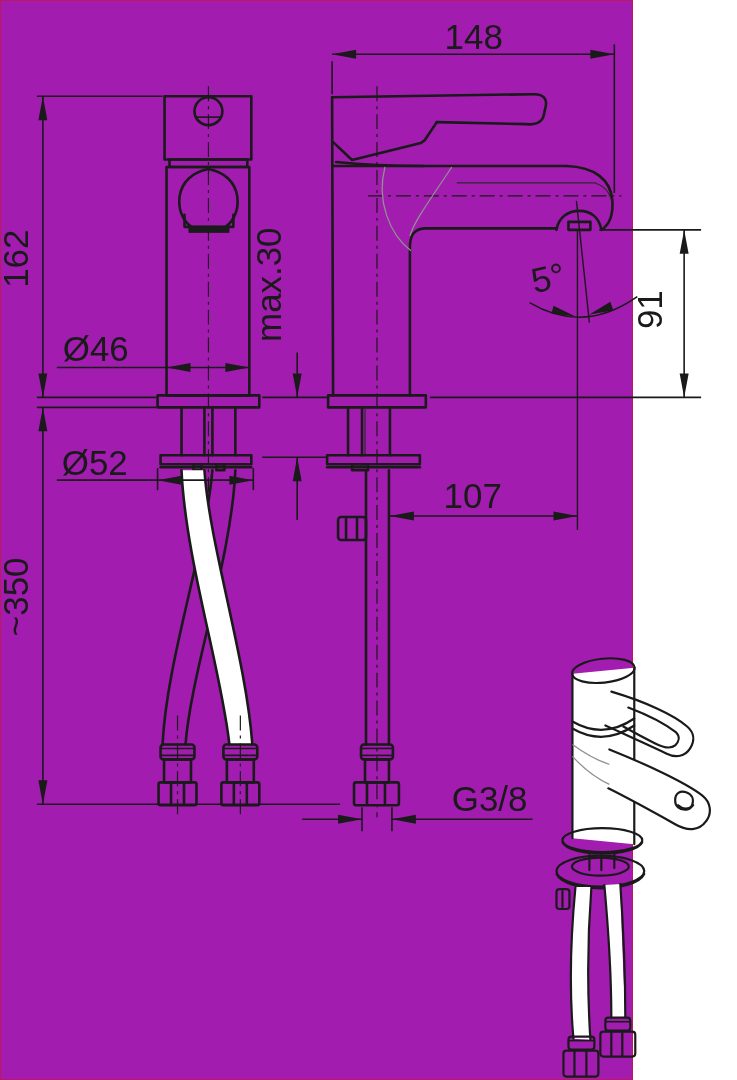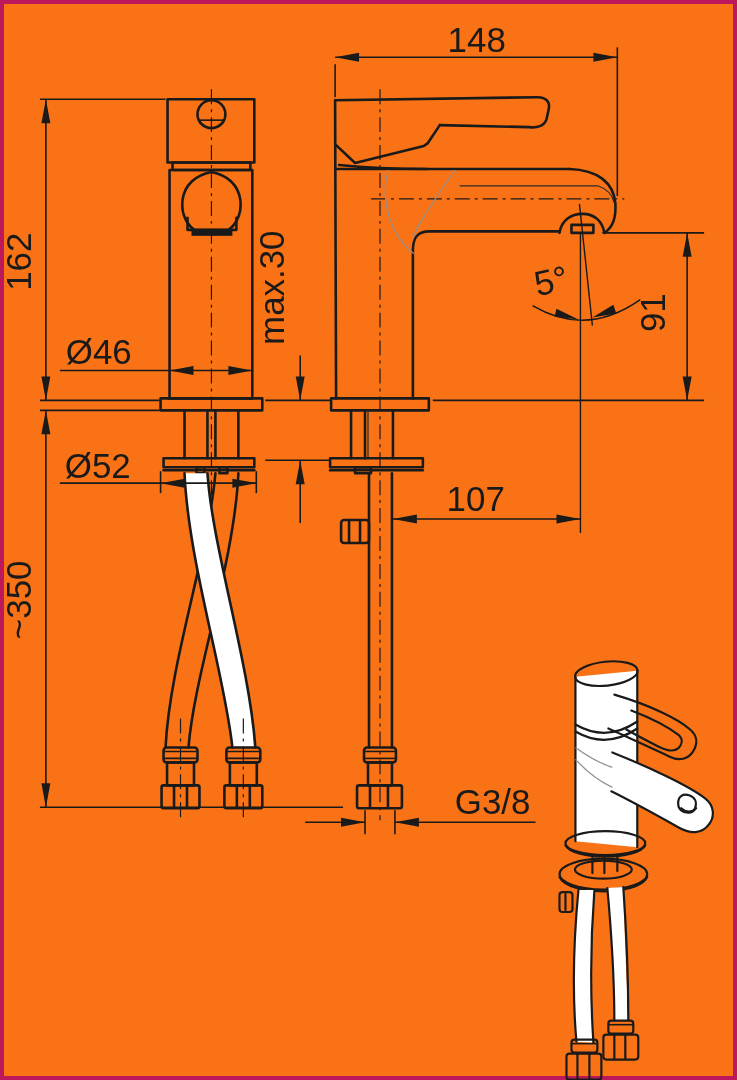--- a/index.html
+++ b/index.html
@@ -1,16 +1,16 @@
 <!DOCTYPE html>
 <html><head>
 <meta charset="utf-8">
 <style>
   html,body { margin:0; padding:0; background:#ffffff; }
-  .frame { width:737px; height:1080px; border:4px solid #be185d; box-sizing:border-box; position:relative; background:#f97316; }
+  .frame { width:633px; height:1080px; border:1px solid #be185d; box-sizing:border-box; position:relative; background:#a21caf; }
   svg { display:block; }
   
   .o   { fill:none; stroke:#1a1a1a; stroke-width:2.6; stroke-linejoin:round; stroke-linecap:round; }
   .o2  { fill:none; stroke:#1a1a1a; stroke-width:2.2; stroke-linejoin:round; stroke-linecap:round; }
   
   .d   { fill:none; stroke:#1a1a1a; stroke-width:1.6; }
   .d14 { fill:none; stroke:#1a1a1a; stroke-width:1.4; }
   
   .thin{ fill:none; stroke:#909090; stroke-width:1.3; }
   .tp  { fill:none; stroke:#2a2a2a; stroke-width:1.2; }

